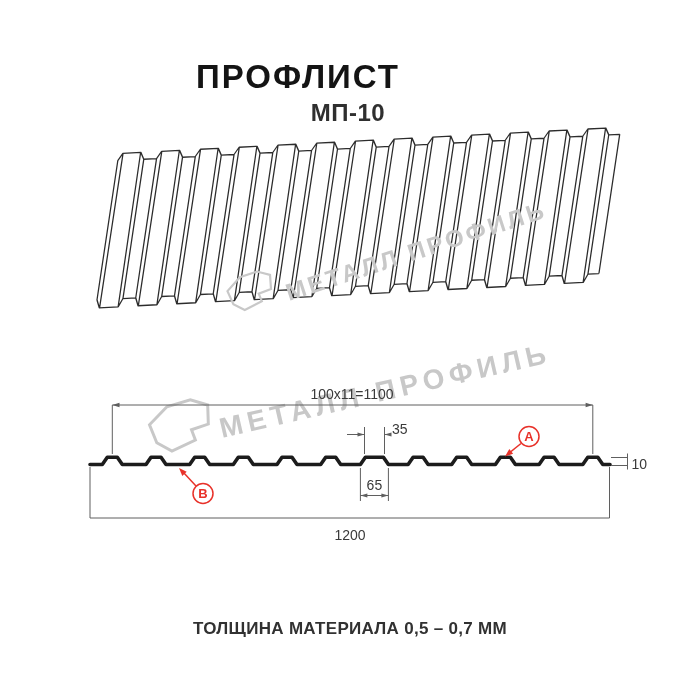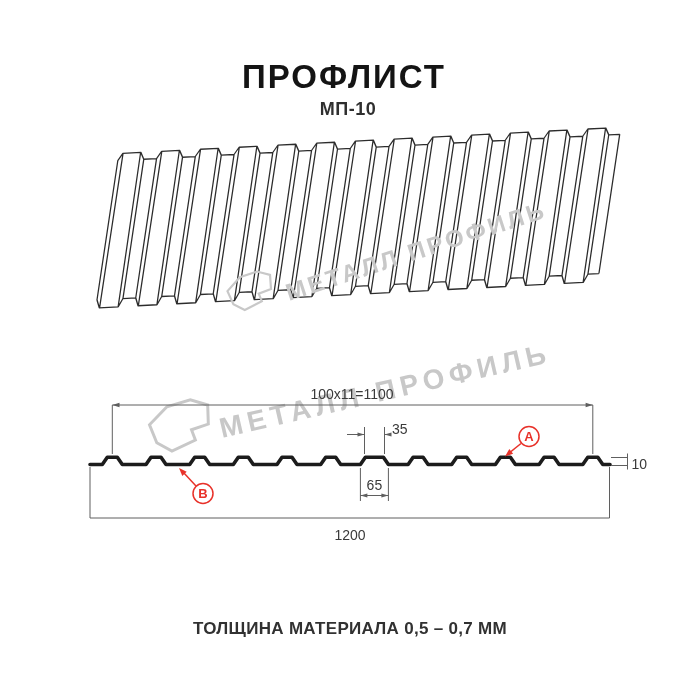--- a/index.html
+++ b/index.html
@@ -1,21 +1,21 @@
 <!DOCTYPE html>
 <html><head>
 <meta charset="utf-8">
 <style>
   html,body{margin:0;padding:0;background:#fff;}
   .page{position:relative;width:700px;height:700px;background:#ffffff;overflow:hidden;
         font-family:"Liberation Sans", sans-serif;}
   .title{position:absolute;top:58px;left:0;width:596px;text-align:center;
-         font-size:33px;font-weight:bold;letter-spacing:2px;color:#141414;margin-left:46px;}
+         font-size:33px;font-weight:bold;letter-spacing:2px;color:#141414;}
   .model{position:absolute;top:99px;left:0;width:696px;text-align:center;
-         font-size:18px;font-weight:bold;letter-spacing:0.5px;color:#2f2f2f;}
+         font-size:24px;font-weight:bold;letter-spacing:0.5px;color:#2f2f2f;}
   .footer{position:absolute;top:619px;left:0;width:700px;text-align:center;
           font-size:17px;font-weight:bold;letter-spacing:0.3px;color:#313131;}
   svg.canvas{position:absolute;left:0;top:0;}
   .sheetline{fill:none;stroke:#2c2c2c;stroke-width:1.3;stroke-linejoin:round;}
   .wm{stroke:#c8c8c8;fill:none;stroke-width:2.2;}
   .wmtext{fill:#c8c8c8;font-weight:bold;}
   .thin{stroke:#5f5f5f;stroke-width:1;fill:none;}
   .dimtxt{fill:#3a3a3a;font-size:14px;}
   .arr{fill:#5f5f5f;stroke:none;}
   .profile{fill:none;stroke:#1c1c1c;stroke-width:3.6;stroke-linejoin:round;stroke-linecap:round;}

